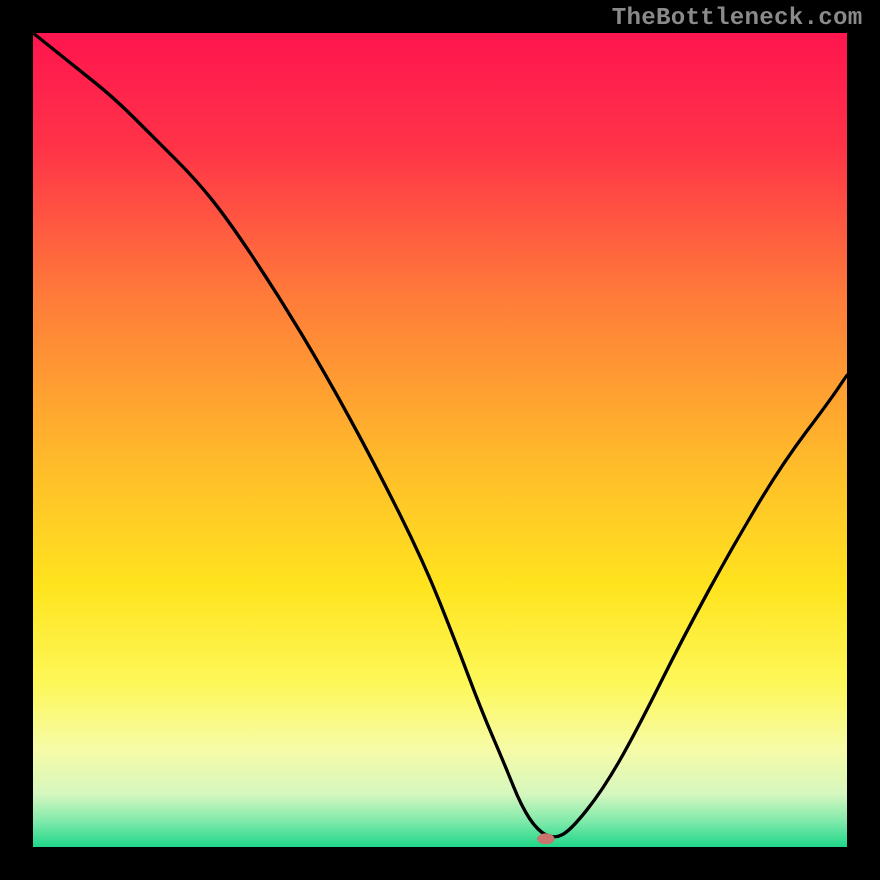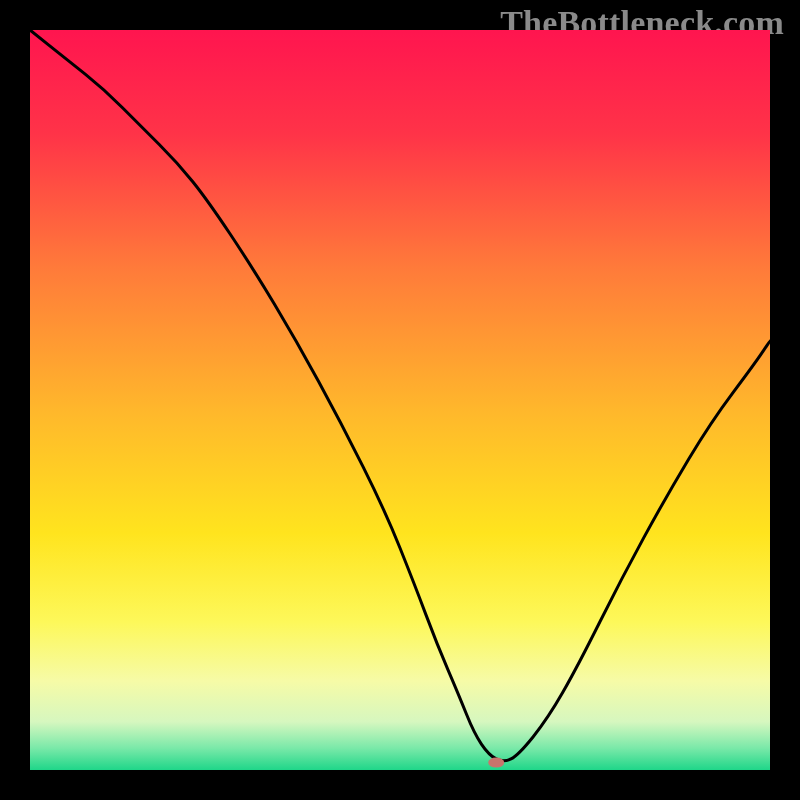--- a/index.html
+++ b/index.html
@@ -15,22 +15,22 @@
     left: 0;
     top: 0;
     width: 800px;
     height: 800px;
     background: #000;
   }
   .watermark {
     position: absolute;
     top: 4px;
     right: 16px;
-    font-family: Liberation Serif, serif;
-    font-size: 34px;
+    font-family: Liberation Mono, monospace;
+    font-size: 22px;
     font-weight: 600;
     color: #8a8a8a;
     letter-spacing: 0.2px;
   }
   svg.plot {
     position: absolute;
     left: 30px;
     top: 30px;
     width: 740px;
     height: 740px;

